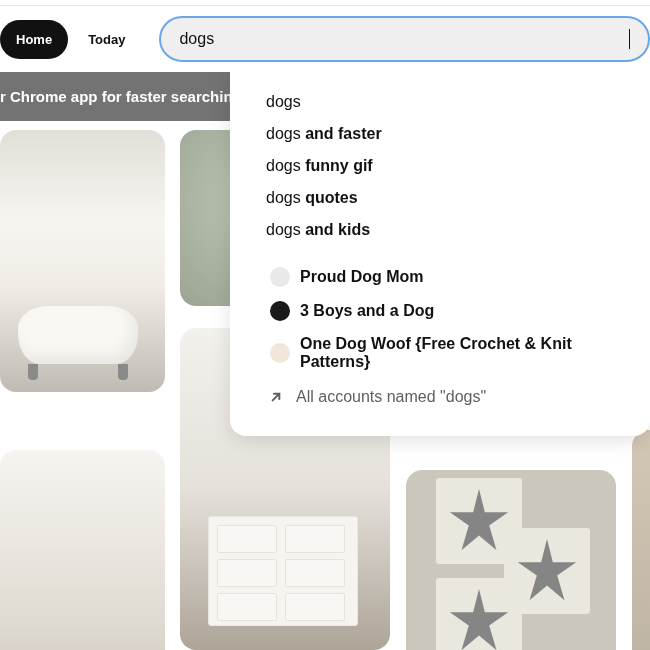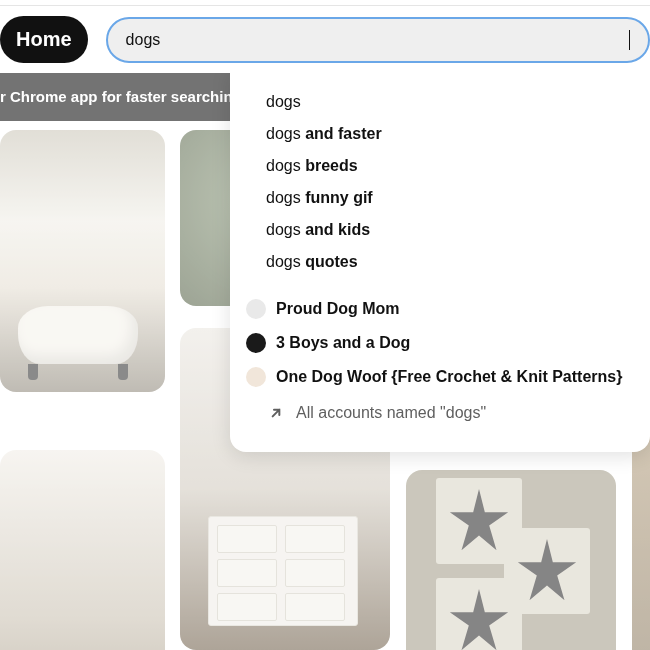--- a/index.html
+++ b/index.html
@@ -1,36 +1,36 @@
 <!DOCTYPE html>
 <html><head>
 <meta charset="utf-8">
 <style>
 * { margin: 0; padding: 0; box-sizing: border-box; }
 body { font-family: -apple-system, BlinkMacSystemFont, "Segoe UI", Helvetica, Arial, sans-serif; background: #fff; width: 650px; height: 650px; overflow: hidden; position: relative; }
 .top-divider { height: 6px; border-bottom: 1px solid #e5e5e5; }
 .header { display: flex; align-items: center; padding: 10px 0 10px 0; gap: 4px; position: relative; z-index: 100; background: #fff; }
-.nav-pill { padding: 12px 16px; border-radius: 24px; font-weight: 600; font-size: 20px; cursor: pointer; }
+.nav-pill { padding: 12px 16px; border-radius: 24px; font-weight: 600; font-size: 13px; cursor: pointer; }
 .nav-pill.active { background: #111; color: #fff; }
 .nav-pill.inactive { color: #111; }
 .search-wrap { flex: 1; margin-left: 14px; position: relative; }
 .search-box { width: 100%; height: 46px; border-radius: 24px; background: #efefef; border: 2px solid #6aa7e8; display: flex; align-items: center; padding: 0 18px; }
 .search-input { flex:1; background: transparent; border: none; outline: none; font-size: 16px; color: #111; }
 .caret { width: 1px; height: 20px; background: #111; animation: blink 1s step-end infinite; }
 @keyframes blink { 50% { opacity: 0; } }
 .banner { position: absolute; left:0; top: 72px; background: #000; color: #fff; font-weight: 600; font-size: 15px; padding: 16px 10px 16px 0; z-index: 3; border-radius: 0 0 14px 0;}
 .grid { position: absolute; top: 130px; left: 0; right: 0; bottom: 0; z-index: 1; }
 .pin { position: absolute; border-radius: 16px; background: #d0d0d0; overflow: hidden; }
 .dim-overlay { position:absolute; top:72px; left:0; right:0; bottom:0; background: rgba(255,255,255,0.45); z-index: 5; pointer-events:none; }
 .dropdown { position: absolute; top: 70px; left: 230px; right: 0; background: #fff; border-radius: 0 0 16px 16px; box-shadow: 0 4px 20px rgba(0,0,0,0.12); z-index: 50; padding: 16px 0 20px 0; }
 .sug-item { padding: 7px 36px; font-size: 16px; cursor: pointer; color: #111; }
 .sug-item .pre { font-weight: 400; }
 .sug-item .bold { font-weight: 700; }
 .accounts-sep { height: 14px; }
-.account-row { display: flex; align-items: center; padding: 7px 16px; gap: 10px; cursor:pointer; }
+.account-row { display: flex; align-items: center; padding: 7px 40px; gap: 10px; cursor:pointer; }
 .avatar { width: 20px; height: 20px; border-radius: 50%; background: #ccc; flex-shrink: 0; display:flex; align-items:center; justify-content:center; font-size:11px; color:#fff; }
 .account-name { font-size: 16px; font-weight: 700; color: #111; }
 .all-accounts-row { display: flex; align-items: center; padding: 9px 36px; gap: 10px; cursor:pointer; }
 .arrow-icon { width: 20px; height: 20px; display:flex; align-items:center; justify-content:center; color: #5f5f5f; flex-shrink:0; }
 .all-accounts-text { font-size: 16px; color: #5f5f5f; }
 
 
 .pin.bath { background: linear-gradient(180deg,#c9c4b6 0%, #efede5 35%, #e4ddd0 60%, #8b8476 100%); }
 .pin.garden { background: radial-gradient(circle at 40% 40%, #8a9a7a 0%, #4e5b3f 80%); }
 .pin.closet { background: linear-gradient(180deg,#e9e5de 0%, #cfc8bc 50%, #6b5a44 100%); }
@@ -47,20 +47,21 @@
 .avatar.av2 { background: #1a1a1a; }
 .avatar.av3 { background: #f1e6da; }
 </style>
 </head>
 <body>
 
 <div class="top-divider"></div>
 
 <div class="header">
   <div class="nav-pill active">Home</div>
+  <div class="nav-pill inactive">Today</div>
   <div class="search-wrap">
     <div class="search-box">
       <span class="search-input">dogs</span>
         <span class="caret"></span>
     </div>
   </div>
 </div>
 
 <div class="grid">
   <div class="pin bath" style="left:0; top:0; width:165px; height:262px;">
@@ -101,24 +102,23 @@
 </div>
 
 <div class="banner">r Chrome app for faster searching</div>
 
 <div class="dim-overlay"></div>
 
 <div class="dropdown">
   <div id="sug-list">
       <div class="sug-item"><span class="pre">dogs</span><span class="bold"></span></div>
       <div class="sug-item"><span class="pre">dogs </span><span class="bold">and faster</span></div>
-      <div class="sug-item"><span class="pre">dogs </span><span class="bold">breeds</span></div>
       <div class="sug-item"><span class="pre">dogs </span><span class="bold">funny gif</span></div>
+      <div class="sug-item"><span class="pre">dogs </span><span class="bold">quotes</span></div>
       <div class="sug-item"><span class="pre">dogs </span><span class="bold">and kids</span></div>
-      <div class="sug-item"><span class="pre">dogs </span><span class="bold">quotes</span></div>
     </div>
   <div class="accounts-sep"></div>
   <div id="acc-list">
       <div class="account-row">
         <div class="avatar av1"></div>
         <div class="account-name">Proud Dog Mom</div>
       </div>
       <div class="account-row">
         <div class="avatar av2"></div>
         <div class="account-name">3 Boys and a Dog</div>

